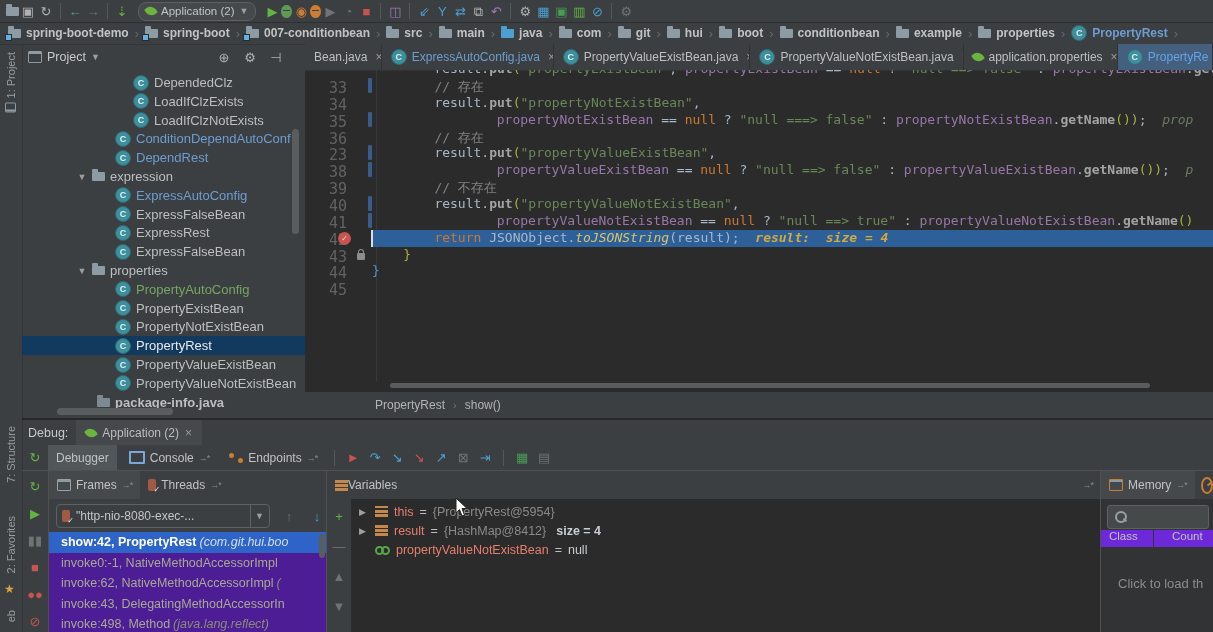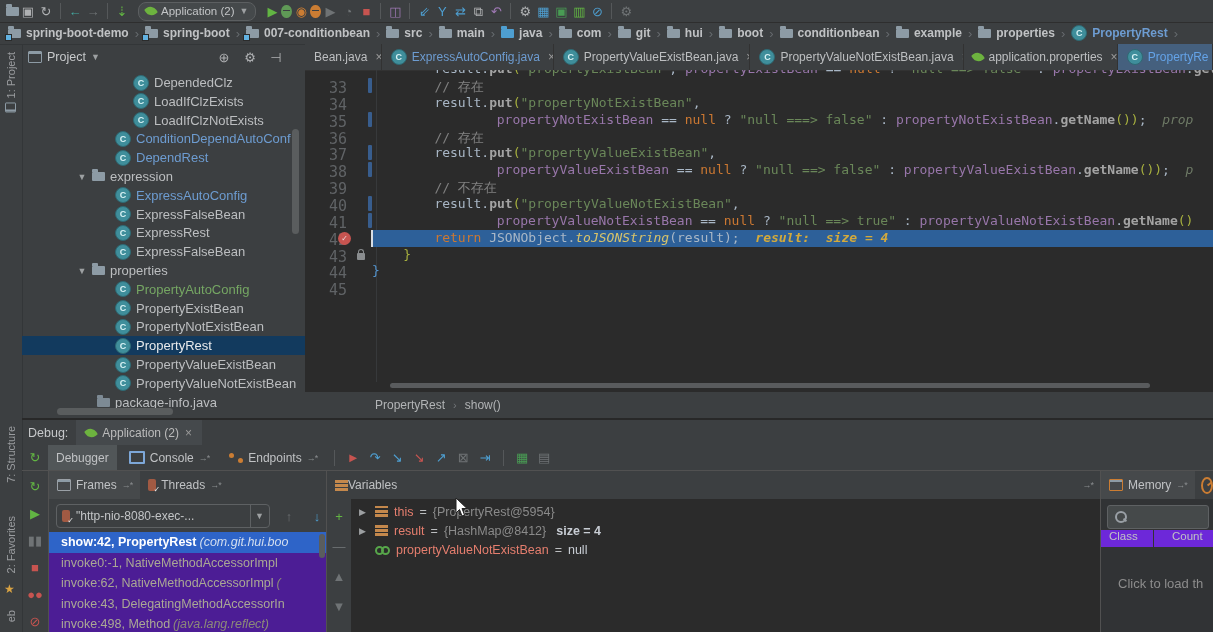--- a/index.html
+++ b/index.html
@@ -346,21 +346,21 @@
         <span>PropertyRest</span>
       </div>
       <div class="trow" style="top: 283px; padding-left: 93px;">
         <span class="cclass">C</span>
         <span>PropertyValueExistBean</span>
       </div>
       <div class="trow" style="top: 301.8px; padding-left: 93px;">
         <span class="cclass">C</span>
         <span>PropertyValueNotExistBean</span>
       </div>
-      <div class="trow" style="top: 320.6px; padding-left: 75px;">
+      <div class="trow" style="top: 320.6px; padding-left: 75px; font-weight: bold;">
         <span class="cfold" style="background: rgb(125, 138, 148);"></span>
         <span>package-info.java</span>
       </div>
     </div>
   <div class="sbthumb" style="right:6px;top:85px;width:7px;height:105px"></div>
   <div class="sbthumb" style="left:35px;bottom:3px;width:116px;height:7px"></div>
 </div>
 
 <div id="editor" class="abs">
   <div id="tabbar">
@@ -393,21 +393,21 @@
         <span>PropertyRe</span>
       </div>
     </div>
   <div id="codearea" class="mono">
     <div class="gsep"></div>
   <div class="codeline" style="top: -9px;"><span class="code" style="left: 129.4px;"><span class="tk-p">result.</span><span class="tk-m">put</span><span class="tk-pg">(</span><span class="tk-s">"propertyExistBean"</span><span class="tk-p">, </span><span class="tk-f">propertyExistBean</span><span class="tk-p"> == </span><span class="tk-k">null</span><span class="tk-p"> ? </span><span class="tk-s">"null ==&gt; false"</span><span class="tk-p"> : </span><span class="tk-f">propertyExistBean</span><span class="tk-p">.</span><span class="tk-m">getName</span></span></div>
       <div class="codeline" style="top: 8px;"><span class="lnum" style="top: 1px;">33</span><div class="vcsbar"></div><span class="code" style="left: 129.4px;"><span class="tk-c">// 存在</span></span></div>
       <div class="codeline" style="top: 24.85px;"><span class="lnum" style="top: 1px;">34</span><span class="code" style="left: 129.4px;"><span class="tk-p">result.</span><span class="tk-m">put</span><span class="tk-pg">(</span><span class="tk-s">"propertyNotExistBean"</span><span class="tk-p">,</span></span></div>
       <div class="codeline" style="top: 41.7px;"><span class="lnum" style="top: 1px;">35</span><div class="vcsbar"></div><span class="code" style="left: 191.8px;"><span class="tk-f">propertyNotExistBean</span><span class="tk-p"> == </span><span class="tk-k">null</span><span class="tk-p"> ? </span><span class="tk-s">"null ===&gt; false"</span><span class="tk-p"> : </span><span class="tk-f">propertyNotExistBean</span><span class="tk-p">.</span><span class="tk-m">getName</span><span class="tk-pg">()</span><span class="tk-pg">)</span><span class="tk-p">;</span><span class="tk-h2">  prop</span></span></div>
       <div class="codeline" style="top: 58.55px;"><span class="lnum" style="top: 1px;">36</span><span class="code" style="left: 129.4px;"><span class="tk-c">// 存在</span></span></div>
-      <div class="codeline" style="top: 75.4px;"><span class="lnum" style="top: 1px;">37</span><div class="vcsbar"></div><span class="code" style="left: 129.4px;"><span class="tk-p">result.</span><span class="tk-m">put</span><span class="tk-pg">(</span><span class="tk-s">"propertyValueExistBean"</span><span class="tk-p">,</span></span></div>
+      <div class="codeline" style="top: 75.4px;"><span class="lnum" style="top: 1px;">23</span><div class="vcsbar"></div><span class="code" style="left: 129.4px;"><span class="tk-p">result.</span><span class="tk-m">put</span><span class="tk-pg">(</span><span class="tk-s">"propertyValueExistBean"</span><span class="tk-p">,</span></span></div>
       <div class="codeline" style="top: 92.25px;"><span class="lnum" style="top: 1px;">38</span><div class="vcsbar"></div><span class="code" style="left: 191.8px;"><span class="tk-f">propertyValueExistBean</span><span class="tk-p"> == </span><span class="tk-k">null</span><span class="tk-p"> ? </span><span class="tk-s">"null ==&gt; false"</span><span class="tk-p"> : </span><span class="tk-f">propertyValueExistBean</span><span class="tk-p">.</span><span class="tk-m">getName</span><span class="tk-pg">()</span><span class="tk-pg">)</span><span class="tk-p">;</span><span class="tk-h2">  p</span></span></div>
       <div class="codeline" style="top: 109.1px;"><span class="lnum" style="top: 1px;">39</span><span class="code" style="left: 129.4px;"><span class="tk-c">// 不存在</span></span></div>
       <div class="codeline" style="top: 125.95px;"><span class="lnum" style="top: 1px;">40</span><div class="vcsbar"></div><span class="code" style="left: 129.4px;"><span class="tk-p">result.</span><span class="tk-m">put</span><span class="tk-pg">(</span><span class="tk-s">"propertyValueNotExistBean"</span><span class="tk-p">,</span></span></div>
       <div class="codeline" style="top: 142.8px;"><span class="lnum" style="top: 1px;">41</span><div class="vcsbar"></div><span class="code" style="left: 191.8px;"><span class="tk-f">propertyValueNotExistBean</span><span class="tk-p"> == </span><span class="tk-k">null</span><span class="tk-p"> ? </span><span class="tk-s">"null ==&gt; true"</span><span class="tk-p"> : </span><span class="tk-f">propertyValueNotExistBean</span><span class="tk-p">.</span><span class="tk-m">getName</span><span class="tk-pg">()</span></span></div>
       <div class="codeline" style="top: 159.65px;"><div class="curhl"></div><div class="caret"></div><span class="lnum" style="top: 1px;">42</span><span class="bpdot" style="position: absolute; left: 33px; top: 2px;">✓</span><span class="code" style="left: 129.4px;"><span class="tk-k">return</span><span class="tk-p"> JSONObject.</span><span class="tk-sm">toJSONString</span><span class="tk-p">(result); </span><span class="tk-h1"> result:  size = 4</span></span></div>
       <div class="codeline" style="top: 176.5px;"><span class="lnum" style="top: 1px;">43</span><span class="locki" style="position: absolute; left: 52px; top: 6px;"></span><span class="code" style="left: 98.2px;"><span class="tk-pg">}</span></span></div>
       <div class="codeline" style="top: 193.35px;"><span class="lnum" style="top: 1px;">44</span><span class="code" style="left: 67px;"><span class="tk-pb">}</span></span></div>
       <div class="codeline" style="top: 210.2px;"><span class="lnum" style="top: 1px;">45</span><span class="code" style="left: 67px;"></span></div>
     </div>
   <div id="ehscroll"></div>

